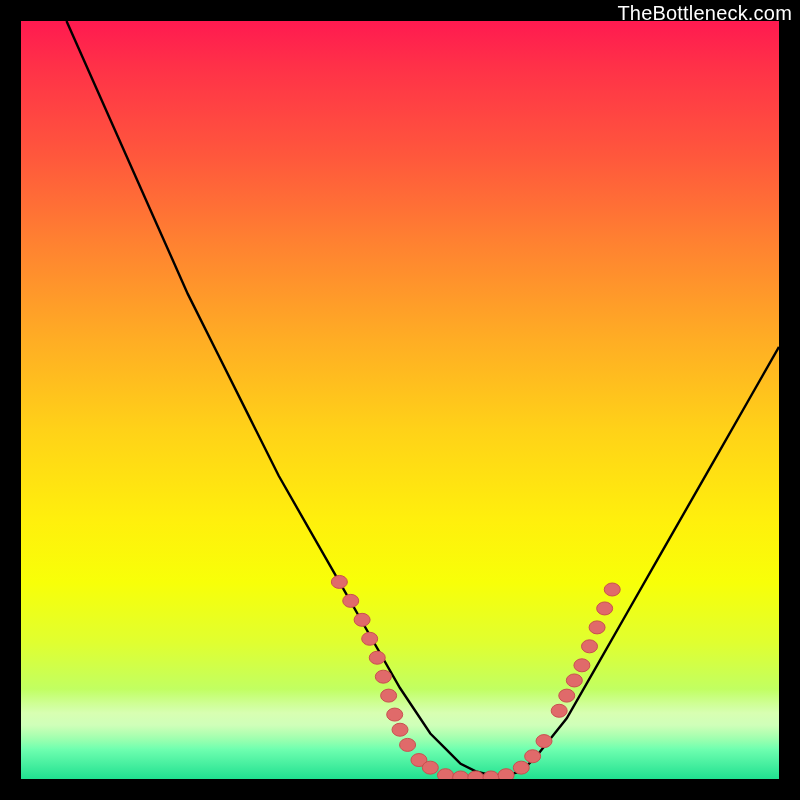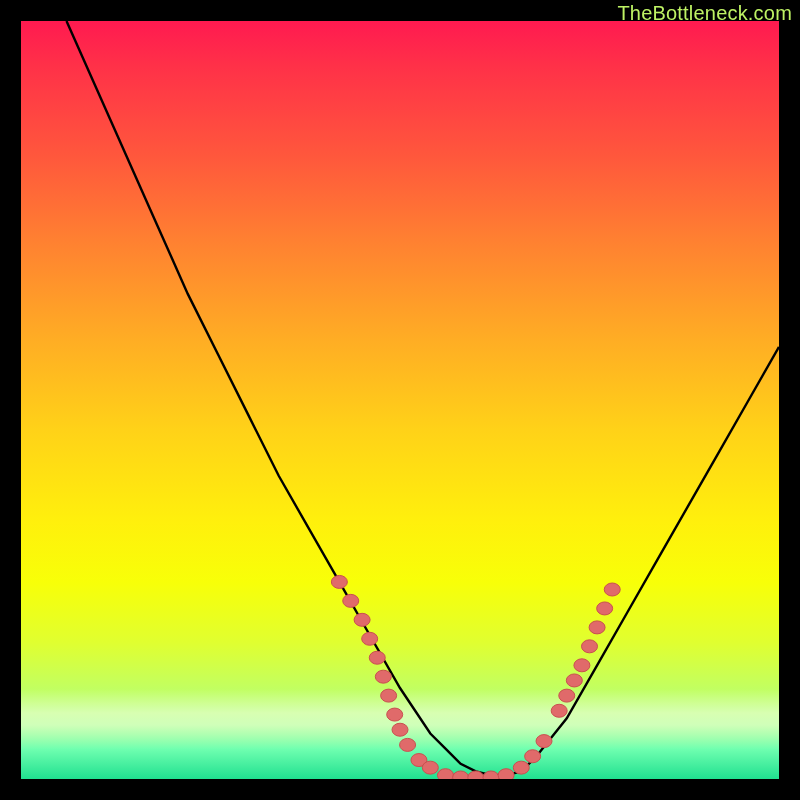--- a/index.html
+++ b/index.html
@@ -53,21 +53,21 @@
     );
   }
   .plot {
     position: absolute;
     inset: 0;
   }
   .watermark {
     position: absolute;
     top: 2px;
     right: 8px;
-    color: #bef264;
+    color: #ffffff;
     font-size: 20px;
     letter-spacing: 0.2px;
     user-select: none;
     margin-left: 10px;
   }
 </style>
 </head>
 <body>
 
 <div class="frame">

